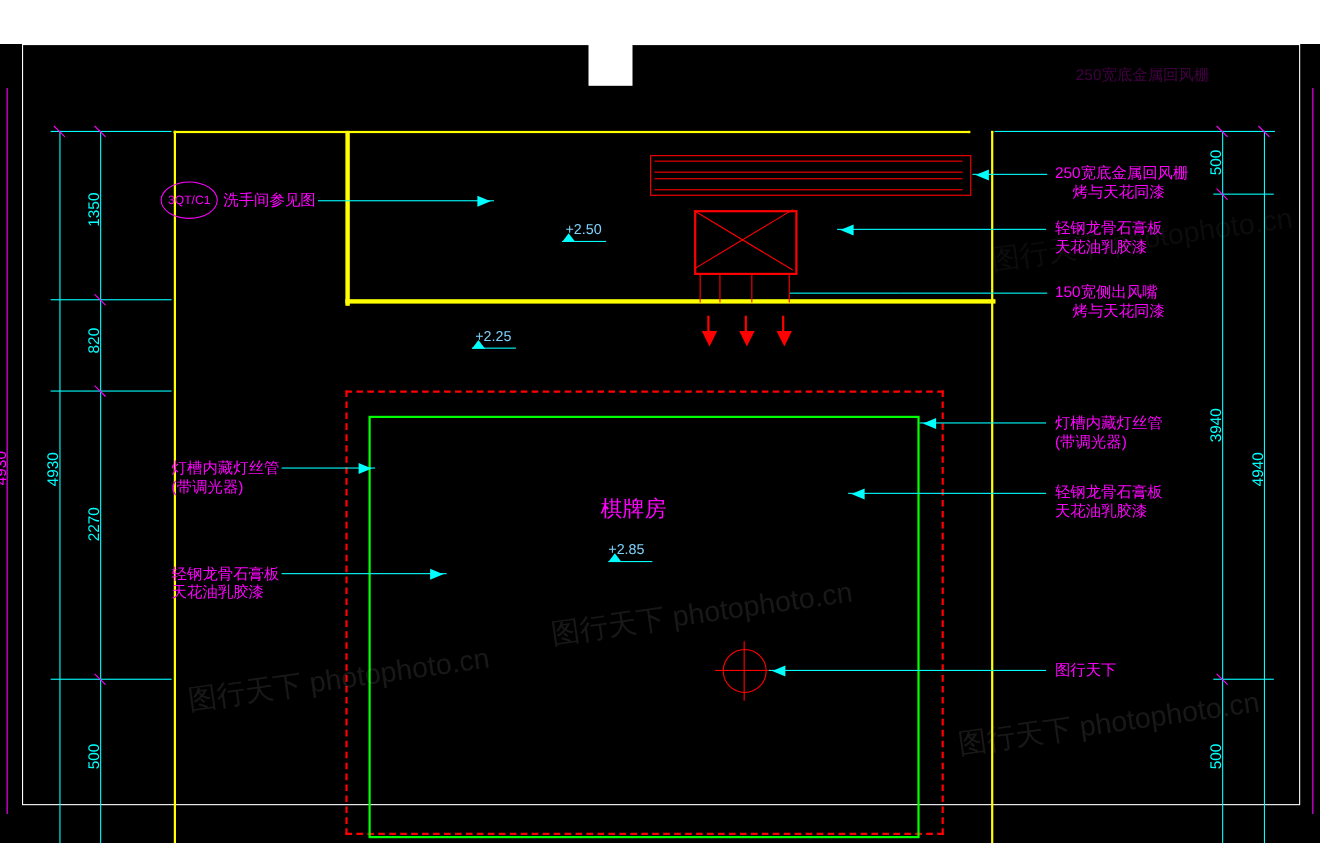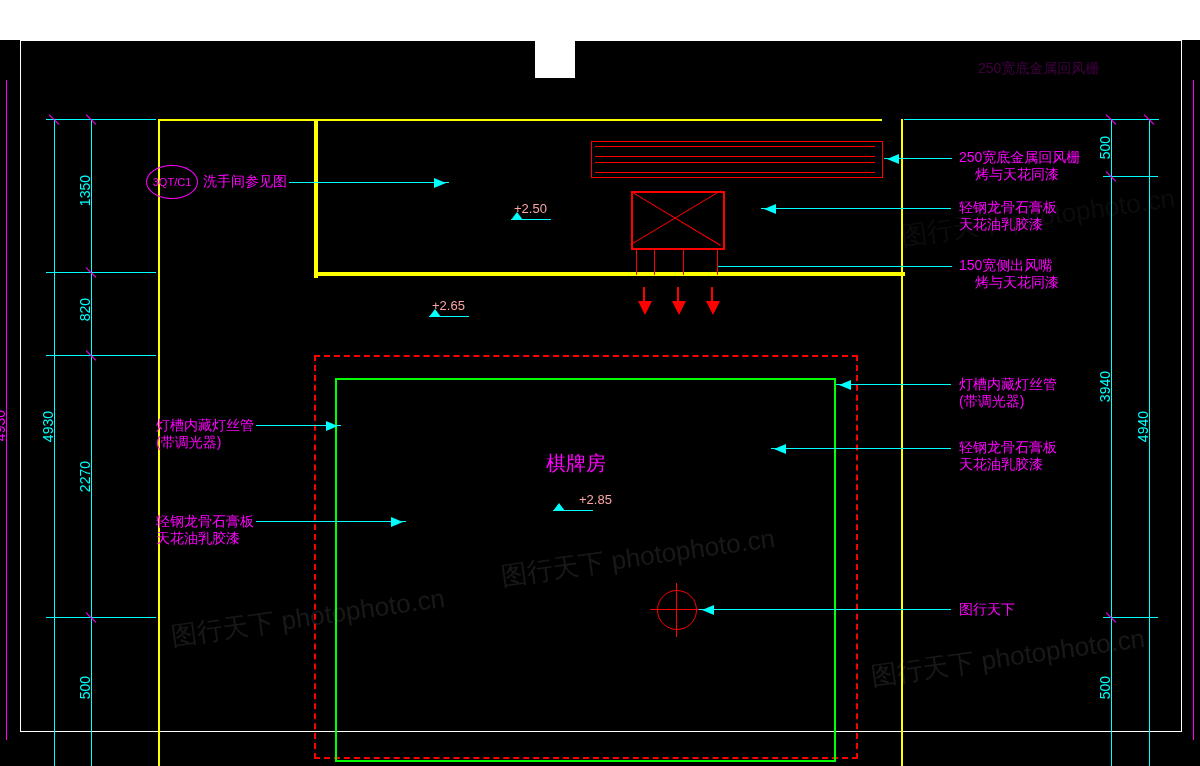--- a/index.html
+++ b/index.html
@@ -30,21 +30,21 @@
   .ad2{left:656px;top:246px}
   .ad3{left:690px;top:246px}
   .chandelier{position:absolute;left:636px;top:549px;width:38px;height:38px;border:1.5px solid #f00;border-radius:50%}
   .chandelier::before{content:"";position:absolute;left:18px;top:-8px;width:0;height:54px;border-left:1.5px solid #f00}
   .chandelier::after{content:"";position:absolute;top:18px;left:-8px;width:54px;height:0;border-top:1.5px solid #f00}
   .leader{position:absolute;height:0;border-top:1px solid #0ff}
   .leader-arrow::before{content:"";position:absolute;left:-2px;top:-5px;border:5px solid transparent;border-right:12px solid #0ff}
   .leader-arrow-r::after{content:"";position:absolute;right:-2px;top:-5px;border:5px solid transparent;border-left:12px solid #0ff}
   .vleader{position:absolute;width:0;border-left:1px solid #0ff}
   .label{position:absolute;color:#f0f;font-size:14px;line-height:1.25;white-space:nowrap}
-  .elev{position:absolute;color:#fca5a5;font-size:13px}
+  .elev{position:absolute;color:#7dd3fc;font-size:13px}
   .elev-mark{position:absolute;width:40px;height:0;border-top:1px solid #0ff}
   .elev-mark::after{content:"";position:absolute;left:0;top:0;border:6px solid transparent;border-bottom:8px solid #0ff;transform:translateY(-14px)}
   .dim-line{position:absolute;width:0;border-left:1px solid #0ff}
   .dim-line.h{height:0;width:auto;border-left:0;border-top:1px solid #0ff}
   .dim-text{position:absolute;color:#0ff;font-size:14px;writing-mode:vertical-rl;transform:rotate(180deg)}
   .tick{position:absolute;width:14px;height:0;border-top:1.5px solid #f0f;transform:rotate(45deg)}
   .bubble{position:absolute;width:50px;height:32px;border:1.5px solid #f0f;border-radius:50%;color:#f0f;font-size:11px;display:flex;align-items:center;justify-content:center}
   .wm{position:absolute;color:rgba(200,200,200,.12);font-size:26px;pointer-events:none;font-family:sans-serif}
 </style>
 </head>
@@ -73,23 +73,23 @@
   <div class="arrow-down ad1"></div>
   <div class="arrow-down ad2"></div>
   <div class="arrow-down ad3"></div>
 
   <div class="chandelier"></div>
 
   <div class="label" style="left:525px;top:410px;font-size:20px;color:#f0f">棋牌房</div>
 
   <div class="elev" style="left:493px;top:160px">+2.50</div>
   <div class="elev-mark" style="left:490px;top:178px"></div>
-  <div class="elev" style="left:411px;top:257px">+2.65</div>
+  <div class="elev" style="left:411px;top:257px">+2.25</div>
   <div class="elev-mark" style="left:408px;top:275px"></div>
-  <div class="elev" style="left:558px;top:451px">+2.85</div>
+  <div class="elev" style="left:532px;top:451px">+2.85</div>
   <div class="elev-mark" style="left:532px;top:469px"></div>
 
   <div class="bubble" style="left:125px;top:124px">3QT/C1</div>
   <div class="label" style="left:182px;top:132px">洗手间参见图</div>
   <div class="leader leader-arrow-r" style="left:268px;top:141px;width:160px"></div>
 
   <div class="label" style="left:135px;top:376px">灯槽内藏灯丝管</div>
   <div class="label" style="left:135px;top:393px">(带调光器)</div>
   <div class="leader leader-arrow-r" style="left:235px;top:384px;width:85px"></div>
 

